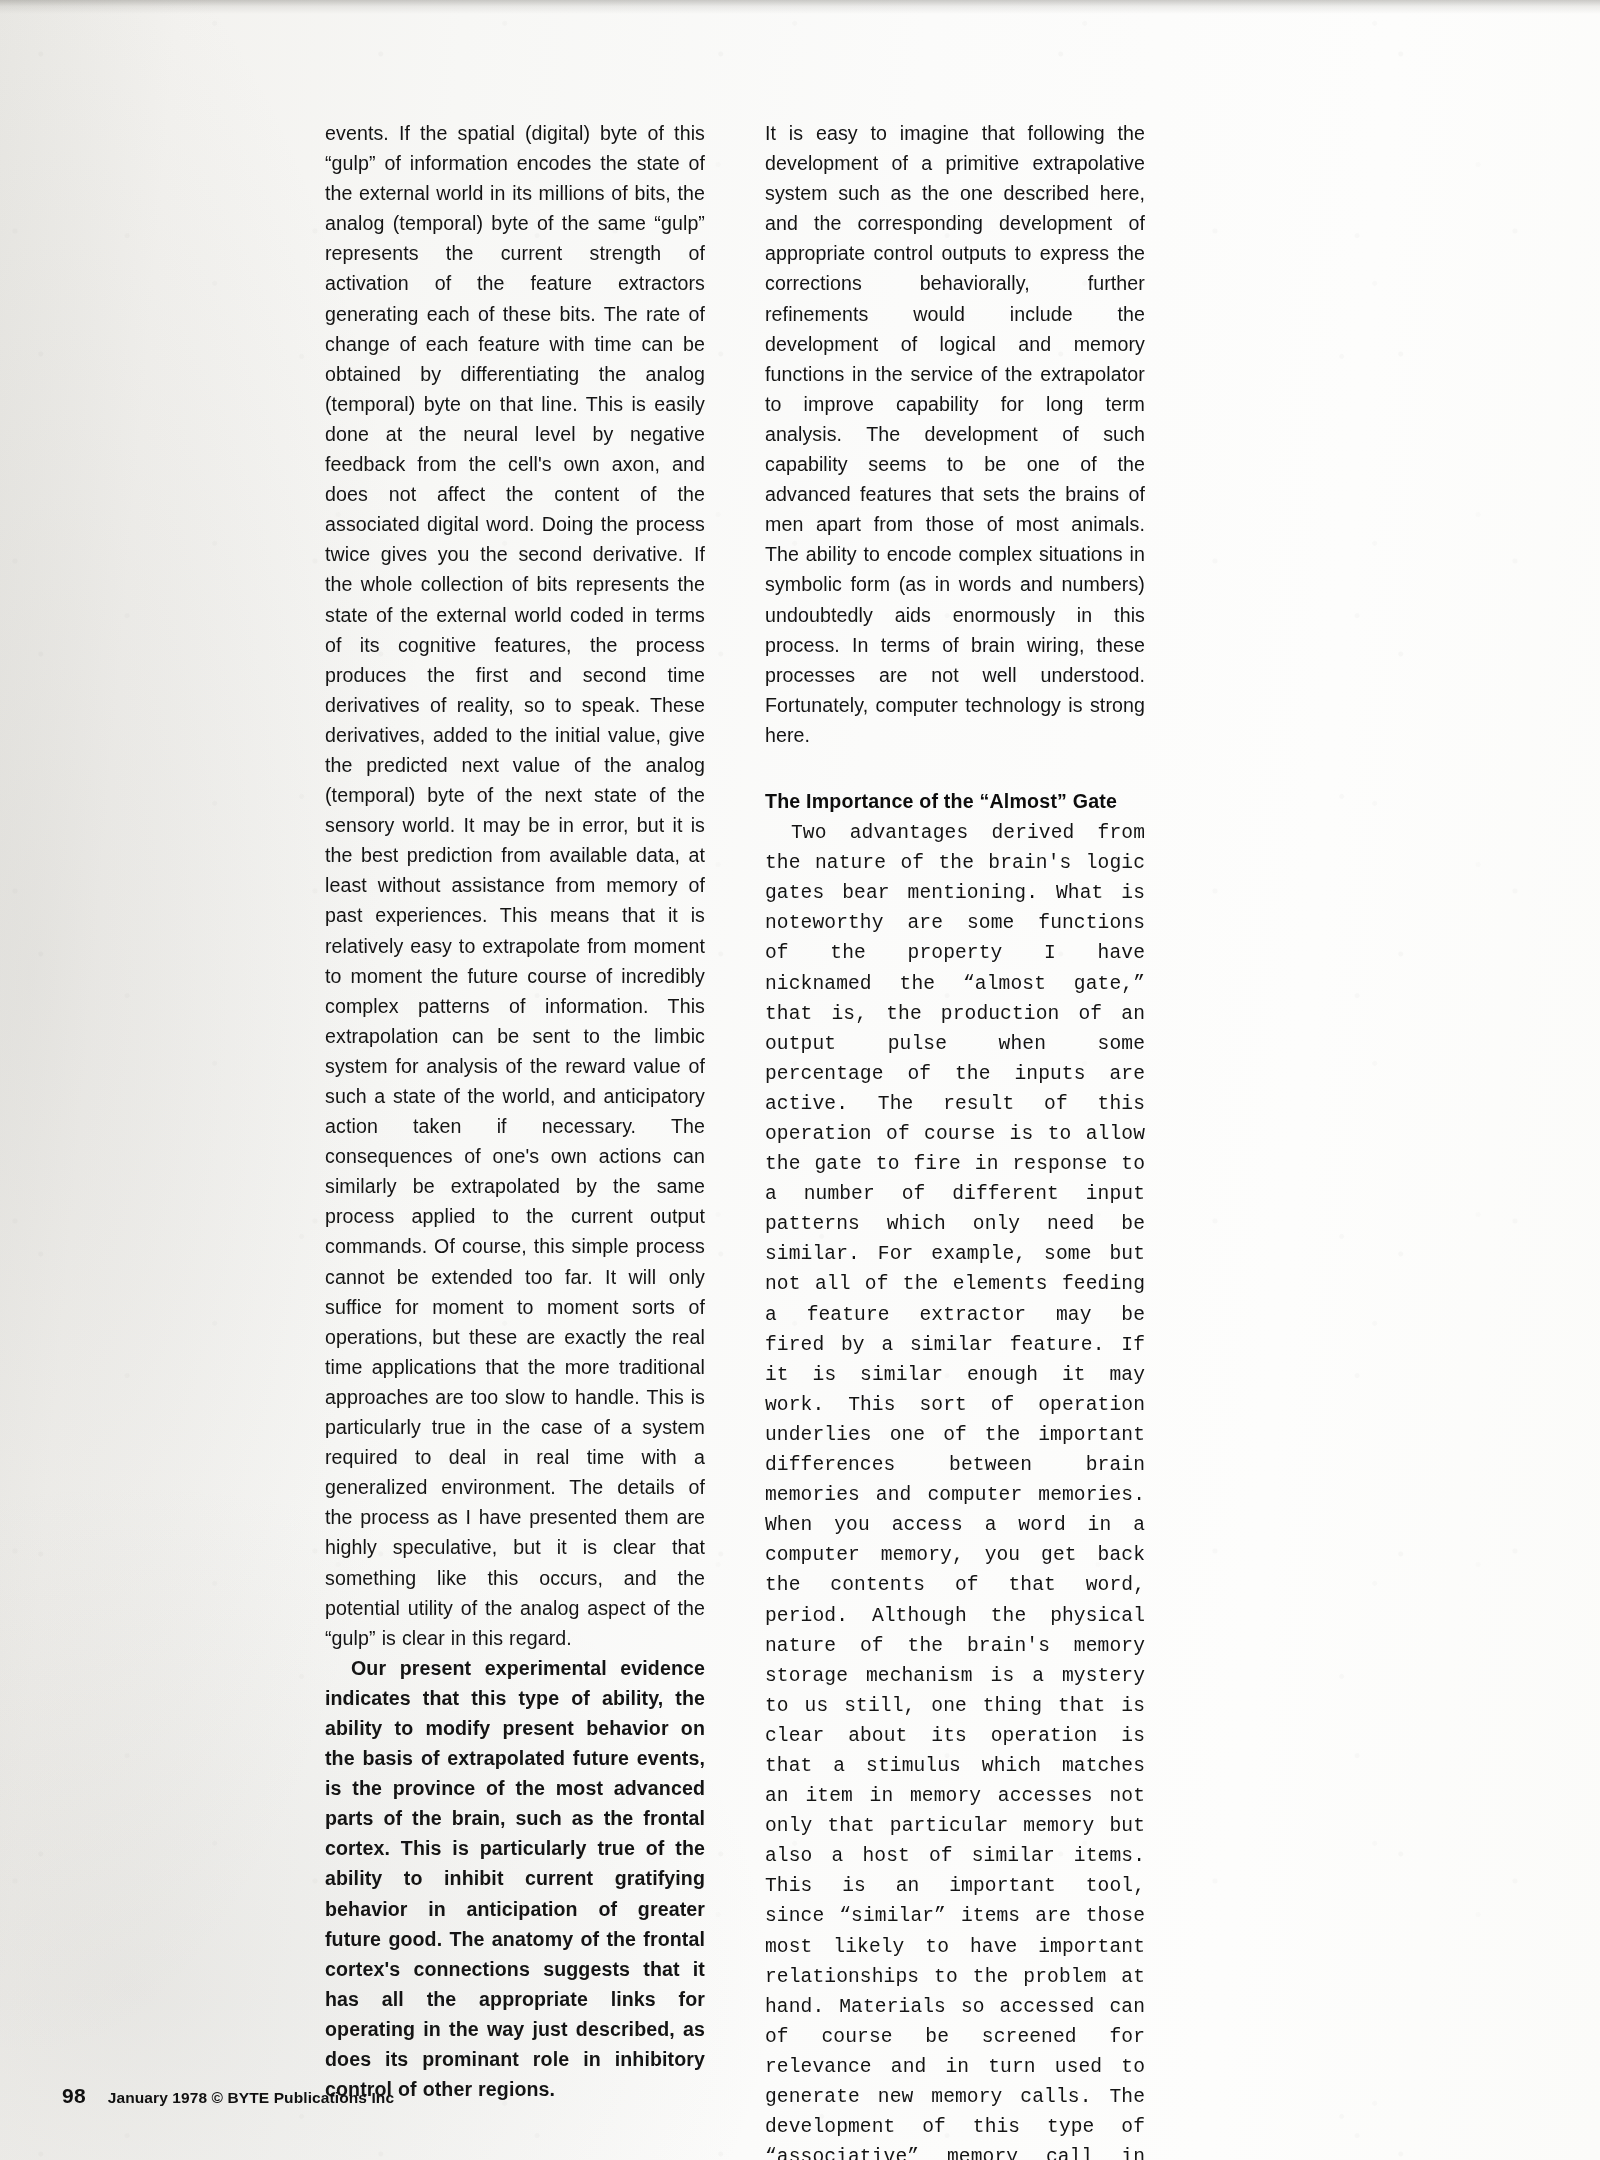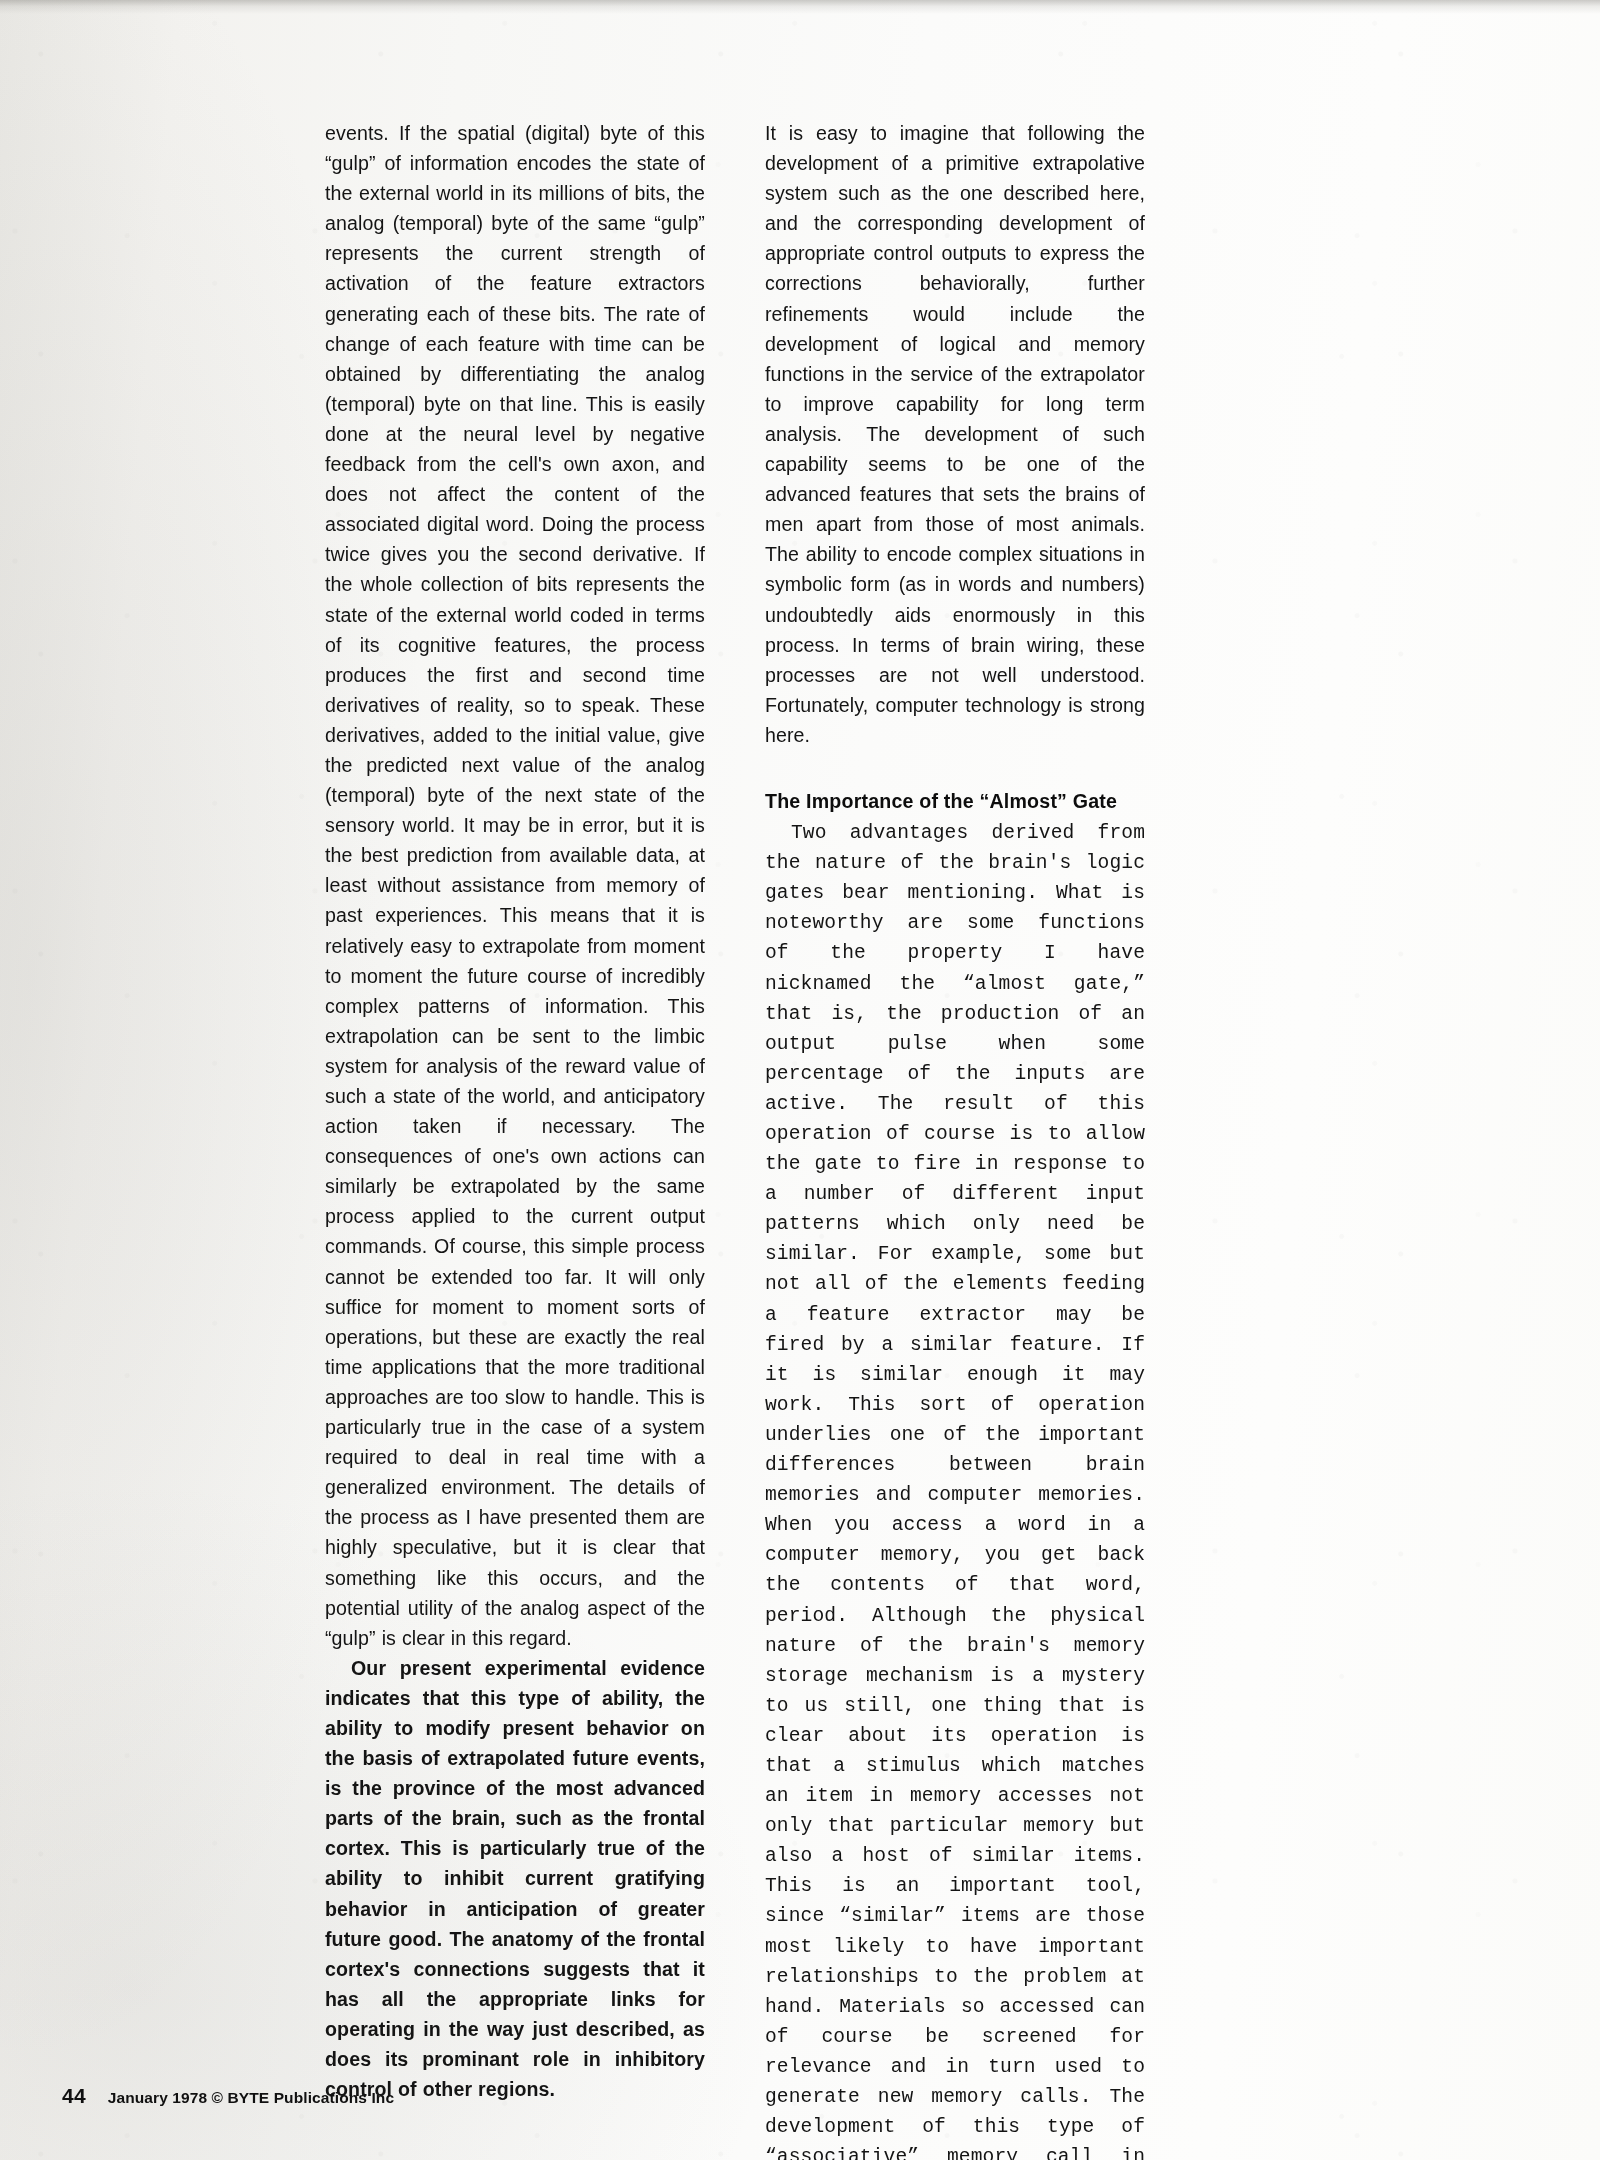--- a/index.html
+++ b/index.html
@@ -136,17 +136,17 @@
 
     <div class="column">
       <p class="body">It is easy to imagine that following the development of a primitive extrapolative system such as the one described here, and the corresponding development of appropriate control outputs to express the corrections behaviorally, further refinements would include the development of logical and memory functions in the service of the extrapolator to improve capability for long term analysis. The development of such capability seems to be one of the advanced features that sets the brains of men apart from those of most animals. The ability to encode complex situations in symbolic form (as in words and numbers) undoubtedly aids enormously in this process. In terms of brain wiring, these processes are not well understood. Fortunately, computer technology is strong here.</p>
       <h2 class="section-head">The Importance of the “Almost” Gate</h2>
       <p class="body">Two advantages derived from the nature of the brain's logic gates bear mentioning. What is noteworthy are some functions of the property I have nicknamed the “almost gate,” that is, the production of an output pulse when some percentage of the inputs are active. The result of this operation of course is to allow the gate to fire in response to a number of different input patterns which only need be similar. For example, some but not all of the elements feeding a feature extractor may be fired by a similar feature. If it is similar enough it may work. This sort of operation underlies one of the important differences between brain memories and computer memories. When you access a word in a computer memory, you get back the contents of that word, period. Although the physical nature of the brain's memory storage mechanism is a mystery to us still, one thing that is clear about its operation is that a stimulus which matches an item in memory accesses not only that particular memory but also a host of similar items. This is an important tool, since “similar” items are those most likely to have important relationships to the problem at hand. Materials so accessed can of course be screened for relevance and in turn used to generate new memory calls. The development of this type of “associative” memory call in electronic hardware would go very far towards giving a robot brain much of the power of its organic counterpart. So long as the principle of selective convergence is used appropriately to generate the inputs for successive echelons of the “almost gates,” it will be the case that the assortment of input patterns which can fire the final gate will have similarity along some important conceptual dimension. The outputs of such gates, when used to form</p>
     </div>
 
   </div>
 
   <div class="footer">
-    <span class="page-number">44</span>
+    <span class="page-number">98</span>
     <span class="imprint">January 1978 © BYTE Publications Inc</span>
   </div>
 
 </div>
 
 </body></html>

